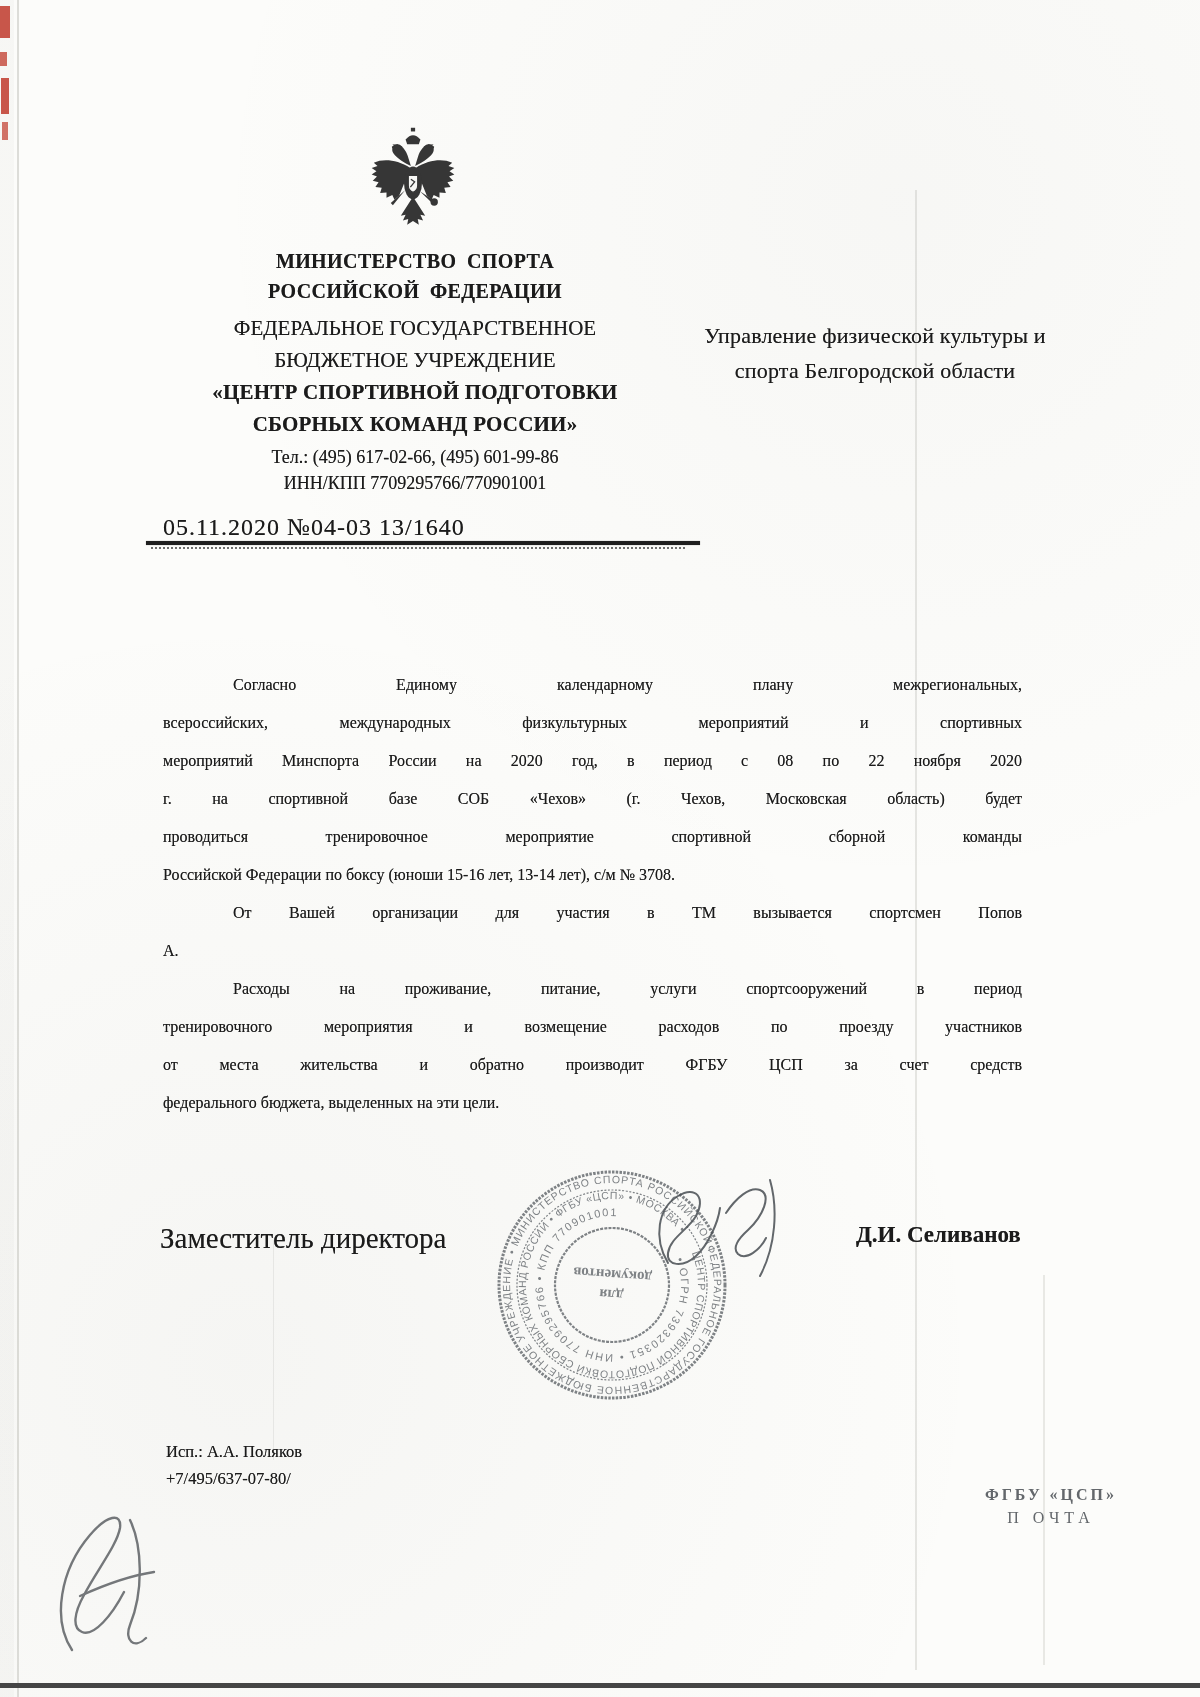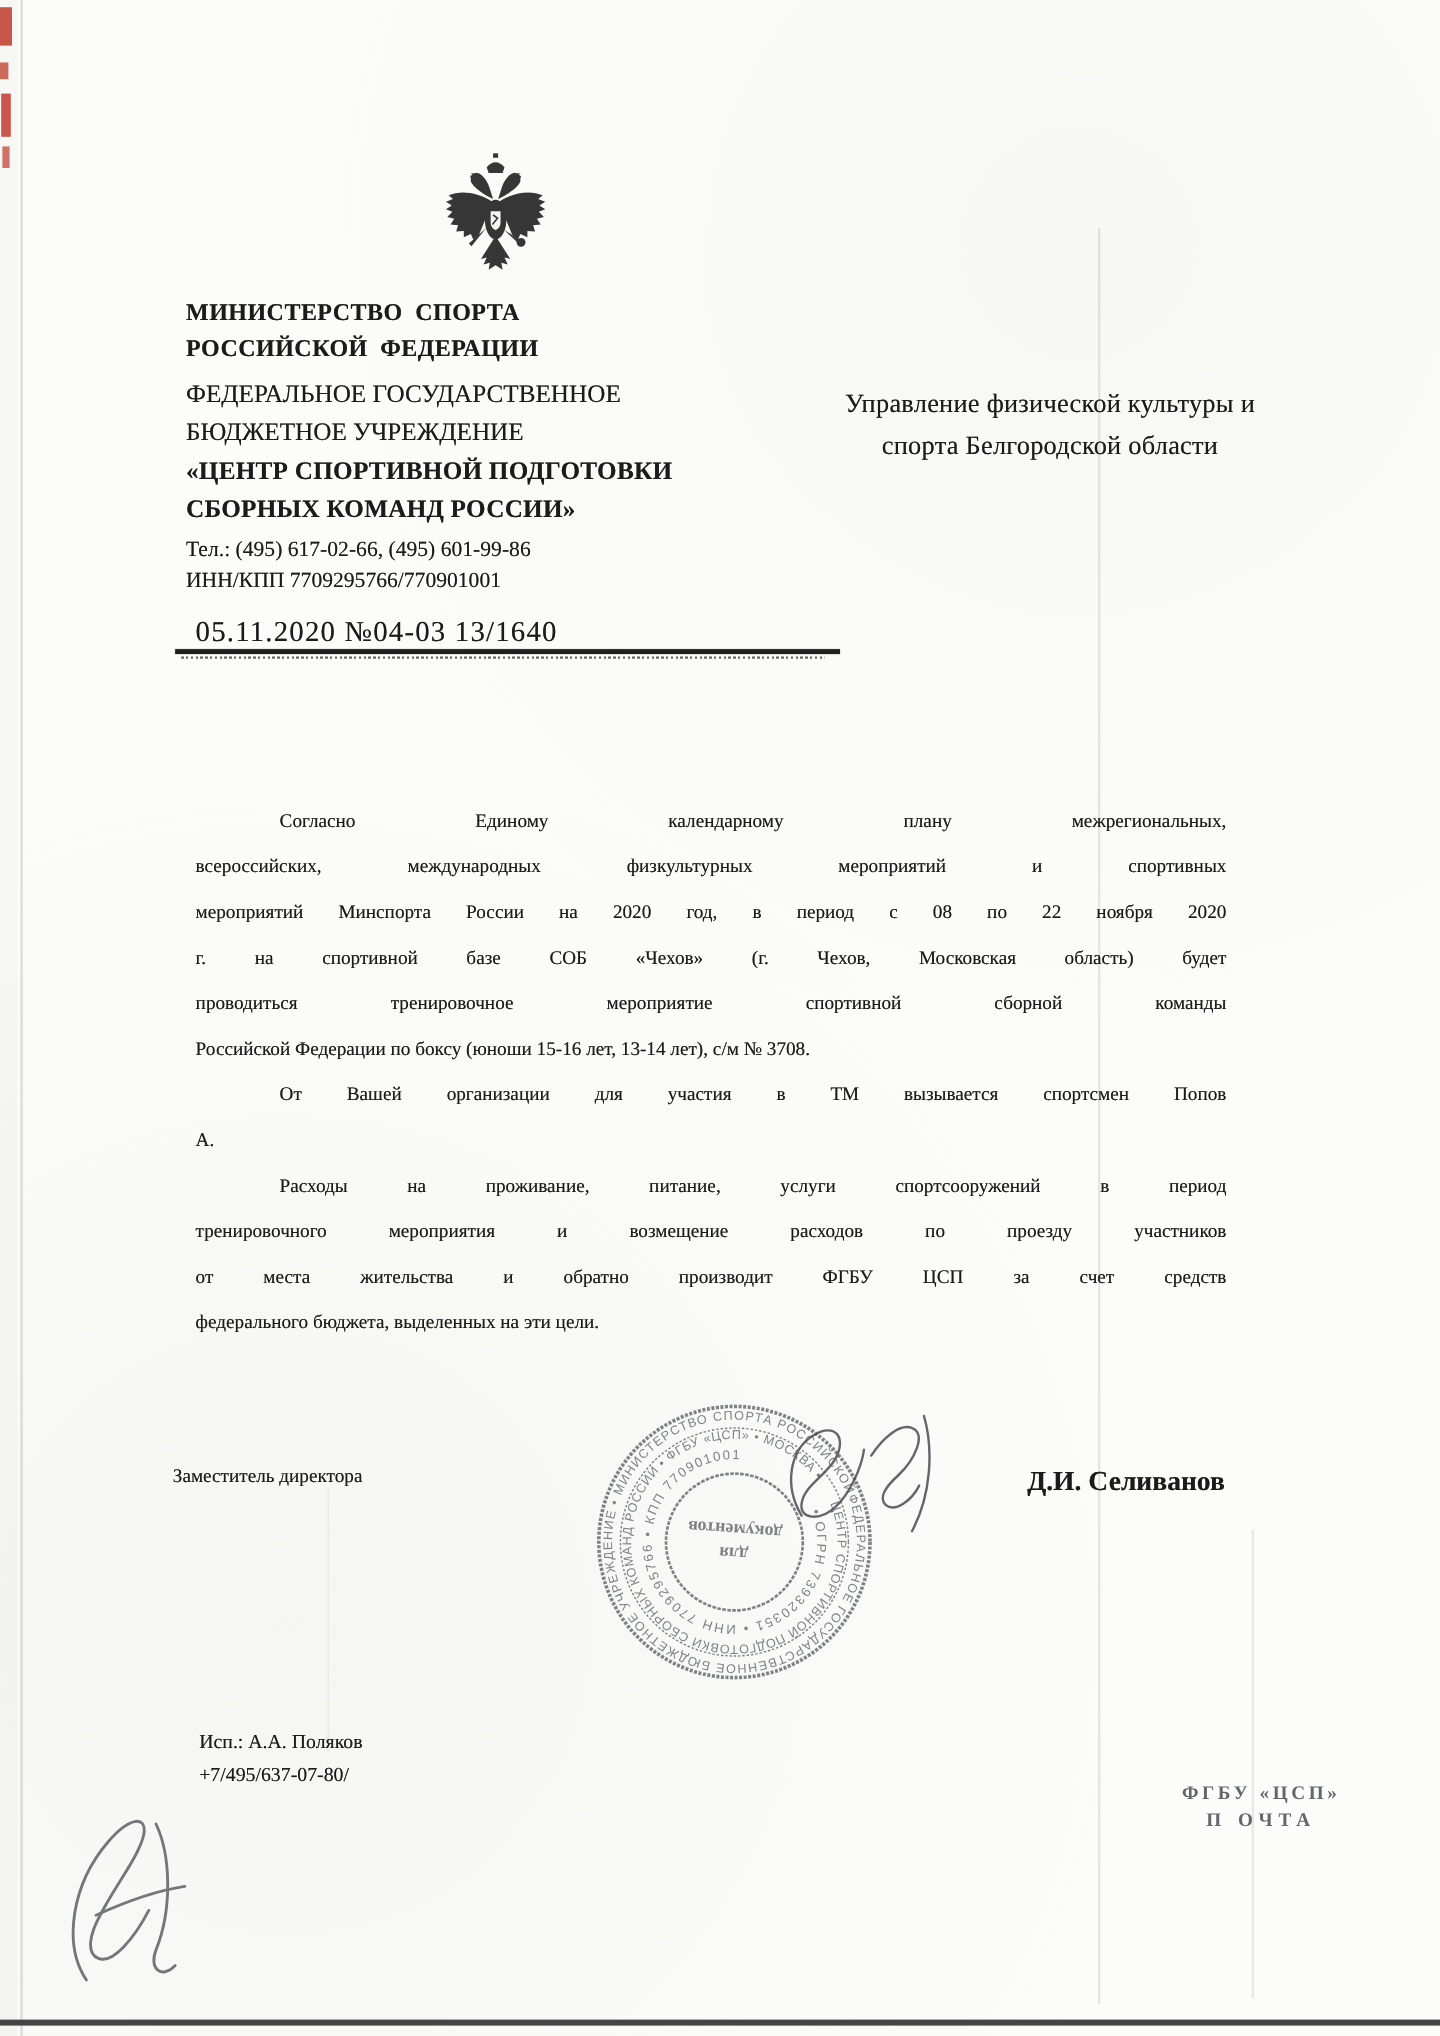--- a/index.html
+++ b/index.html
@@ -11,21 +11,21 @@
     background-image:
       radial-gradient(circle at 75% 12%, rgba(120,120,115,.04), transparent 40%),
       radial-gradient(circle at 20% 80%, rgba(120,120,115,.05), transparent 45%),
       linear-gradient(90deg, rgba(200,200,195,.10) 0 14px, transparent 14px);
     font-family:"Liberation Serif", serif;
     color:#1b1b1b;
     overflow:hidden;
   }
   .page *{position:absolute; box-sizing:border-box;}
   .txt{text-shadow:0 0 .5px rgba(25,25,25,.6); white-space:nowrap;}
-  .center{text-align:left;}
+  .center{text-align:center;}
 
   
   .ministry{left:155px; top:246px; width:520px; font-weight:bold; font-size:20px; line-height:30px; word-spacing:5px; letter-spacing:.4px;}
   .org{left:155px; top:312px; width:520px; font-size:21px; line-height:32px;}
   .org .b{font-weight:bold; letter-spacing:.2px;}
   .addr{left:155px; top:444px; width:520px; font-size:18px; line-height:26px;}
   .datefield{left:163px; top:514px; font-size:24px; letter-spacing:1px;}
   .rule-main{left:146px; top:541px; width:554px; height:4px; background:#1f1f1f; box-shadow:0 0 1px rgba(0,0,0,.6);}
   .rule-hatch{left:151px; top:547px; width:536px; height:2px;
     background:repeating-linear-gradient(90deg,#6e6e6e 0 2px, transparent 2px 4px);}
@@ -33,36 +33,36 @@
   
   .recipient{left:640px; top:318px; width:470px; font-size:22px; line-height:35px; text-align:center; letter-spacing:.2px;}
 
   
   .bodyblock{left:163px; top:666px; width:859px; font-size:16px; line-height:38px; position:absolute;}
   .bodyblock .bl{position:relative; display:block; width:100%; text-align:justify; text-align-last:justify; text-shadow:0 0 .5px rgba(20,20,20,.6); white-space:normal;}
   .bodyblock .bl.first{text-indent:70px;}
   .bodyblock .bl.last{text-align-last:left;}
 
   
-  .sig-title{left:144px; top:1222px; font-size:16px;}
+  .sig-title{left:160px; top:1222px; font-size:29px;}
   .sig-name{left:856px; top:1222px; font-size:23px;font-weight:bold;}
 
   
   .round-stamp{left:487px; top:1160px; width:250px; height:250px; filter:blur(.45px); opacity:.78;}
   .sig-ink{left:648px; top:1168px; width:160px; height:120px; filter:blur(.3px); opacity:.88;}
   .pen-squiggle{left:42px; top:1500px; width:165px; height:175px; filter:blur(.3px); opacity:.8;}
 
   
   .executor{left:166px; top:1438px; font-size:16.5px; line-height:27px;}
 
   
   .postal{left:946px; top:1486px; width:210px; text-align:center;
     color:#63676b; filter:blur(.4px); font-family:"Liberation Serif",serif;}
   .postal .l1{position:relative; display:block; font-weight:bold; font-size:16px; letter-spacing:3px;}
-  .postal .l2{position:relative; display:block; font-weight:bold; font-size:16px; letter-spacing:5px; margin-top:5px;}
+  .postal .l2{position:relative; display:block; font-weight:normal; font-size:16px; letter-spacing:5px; margin-top:5px;}
 
   
   .vline1{left:17px; top:0; width:2px; height:1697px; background:rgba(185,185,178,.45);}
   .vline2{left:915px; top:190px; width:2px; height:1480px; background:rgba(175,175,168,.30);}
   .vline3{left:1043px; top:1275px; width:2px; height:390px; background:rgba(180,180,172,.28);}
   .vline4{left:273px; top:1240px; width:1px; height:220px; background:rgba(185,185,178,.25);}
   .bottom-edge{left:0; top:1683px; width:1200px; height:5px; background:#454545;}
   .red1{left:0; top:6px; width:10px; height:32px; background:#c0392b; opacity:.85;}
   .red2{left:0; top:52px; width:7px; height:14px; background:#c0392b; opacity:.75;}
   .red3{left:1px; top:78px; width:8px; height:36px; background:#c0392b; opacity:.85;}

